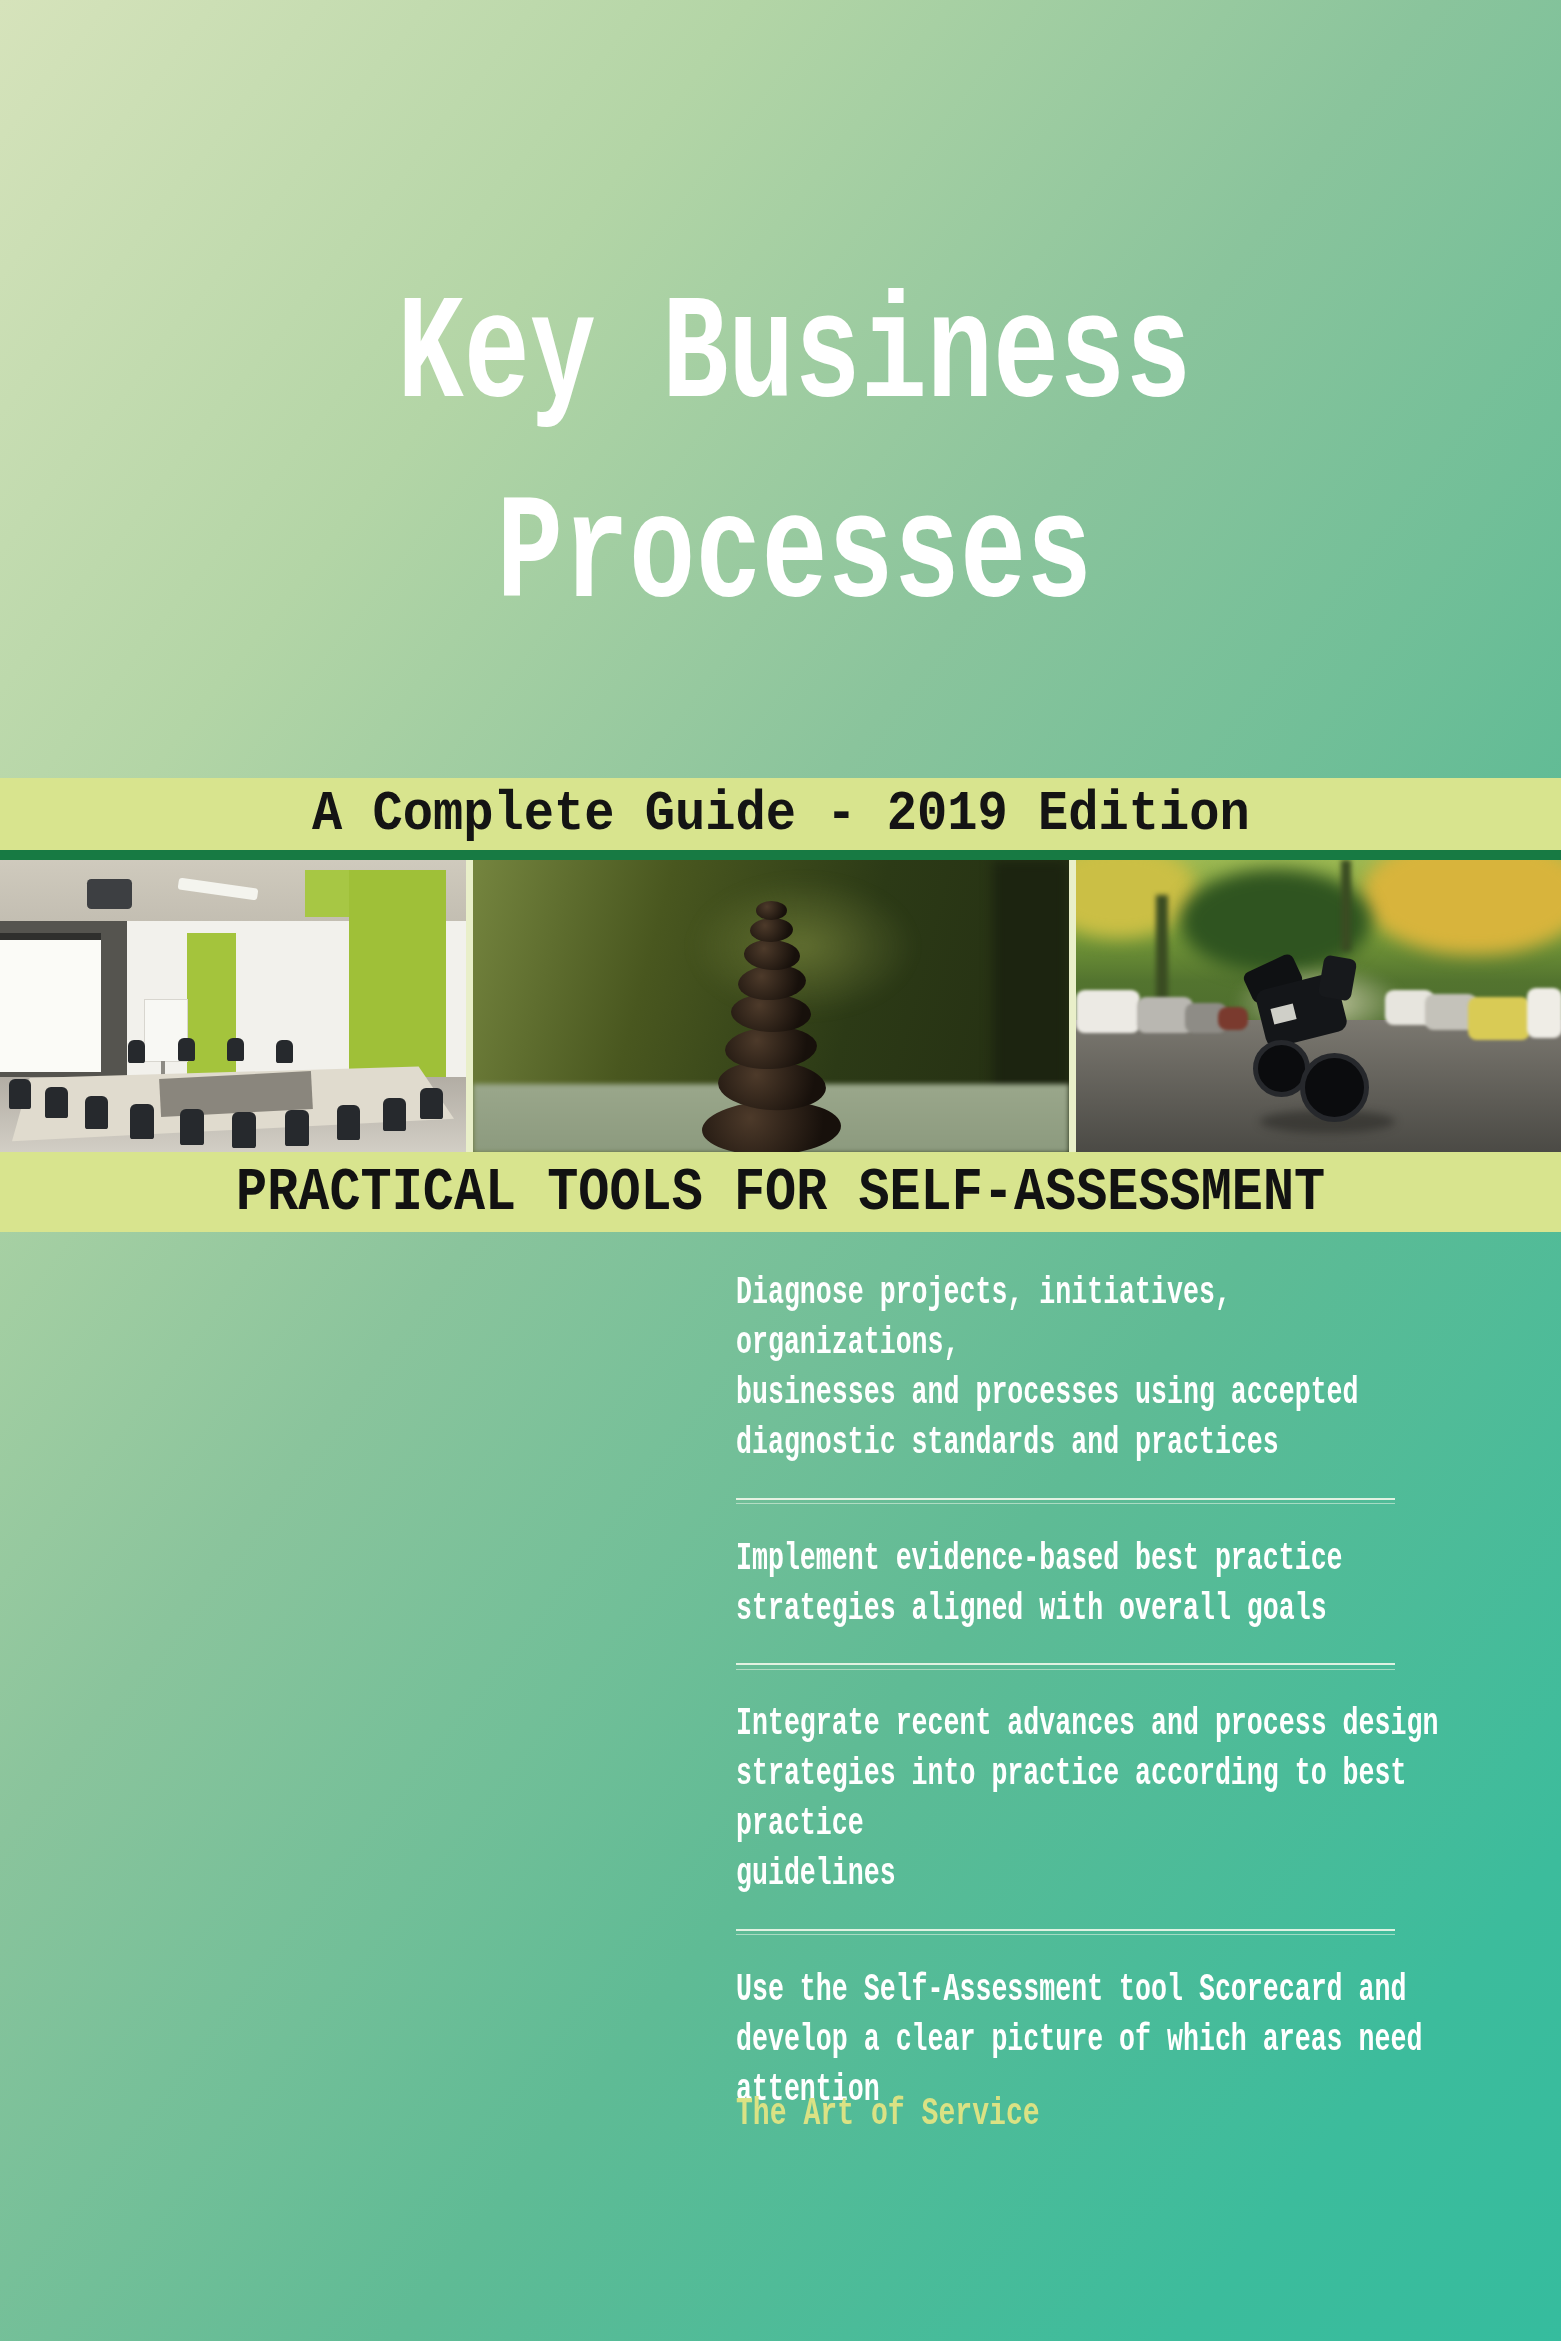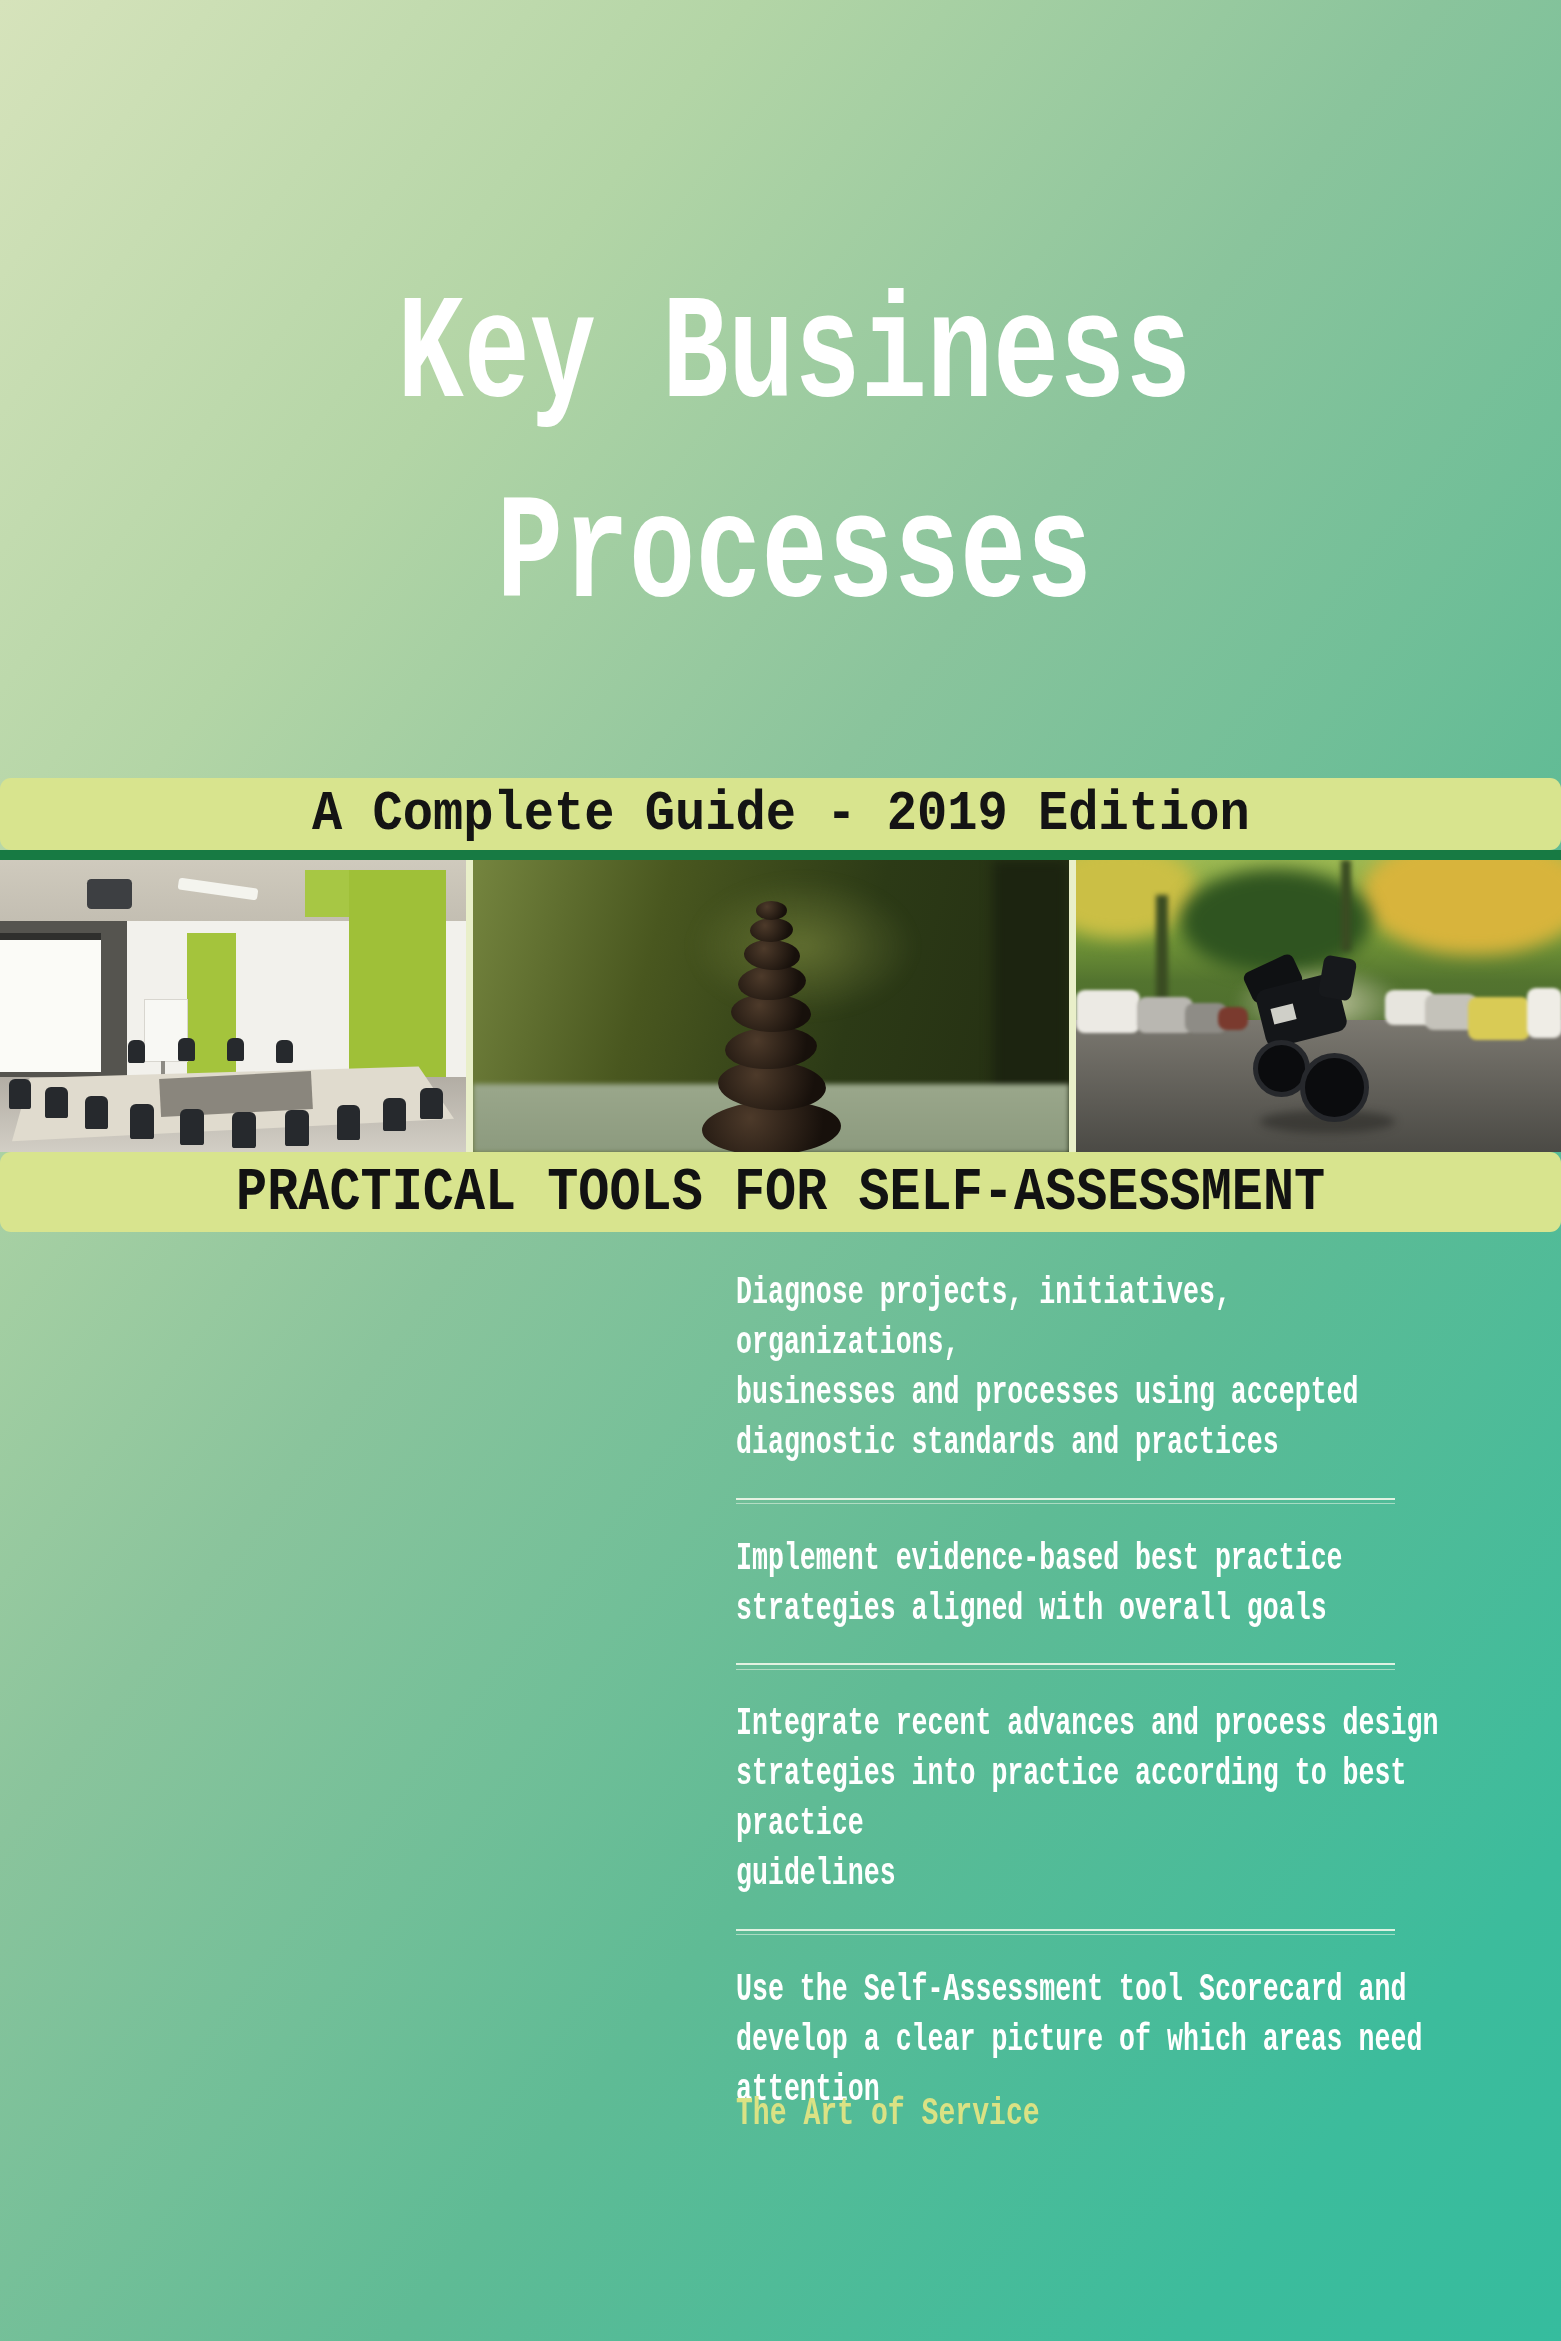--- a/index.html
+++ b/index.html
@@ -9,21 +9,21 @@
     background:linear-gradient(128deg,#d6e3bb 0%,#b3d5a6 22%,#8ac49c 42%,#5fbb95 65%,#3cbc9c 88%,#35bc9e 100%);
     padding-left:28px;
   }
   
   .title{
     position:absolute;top:257px;left:0;right:0;text-align:center;
     color:#ffffff;font-weight:700;font-size:149px;line-height:200px;
     transform:scaleX(.74);letter-spacing:0;
   }
   
-  .band{position:absolute;left:0;width:1561px;background:#d8e48e;display:flex;align-items:center;justify-content:center;border-radius:11px;}
+  .band{position:absolute;left:0;width:1561px;background:#d8e48e;display:flex;align-items:center;justify-content:center;}
   .band1{top:778px;height:72px;}
   .band1 span{font-size:56px;font-weight:700;color:#141414;transform:scaleX(.9);white-space:nowrap;}
   .greenline{position:absolute;left:0;top:850px;width:1561px;height:9.5px;background:#177a43;}
   .band2{top:1152px;height:80px;}
   .band2 span{font-size:61px;font-weight:700;color:#121212;transform:scaleX(.85);white-space:nowrap;}
   
   .photos{position:absolute;left:0;top:860px;width:1561px;height:292px;background:#e9efc9;display:flex;}
   .photo{position:relative;height:292px;overflow:hidden;flex:none;}
   .photo-left{width:466px;margin-right:7px;background:#f2f1ec;}
   .photo-mid{width:596px;margin-right:7px;background:linear-gradient(105deg,#75853f 0%,#49571f 30%,#2c3a16 62%,#232d12 100%);}

